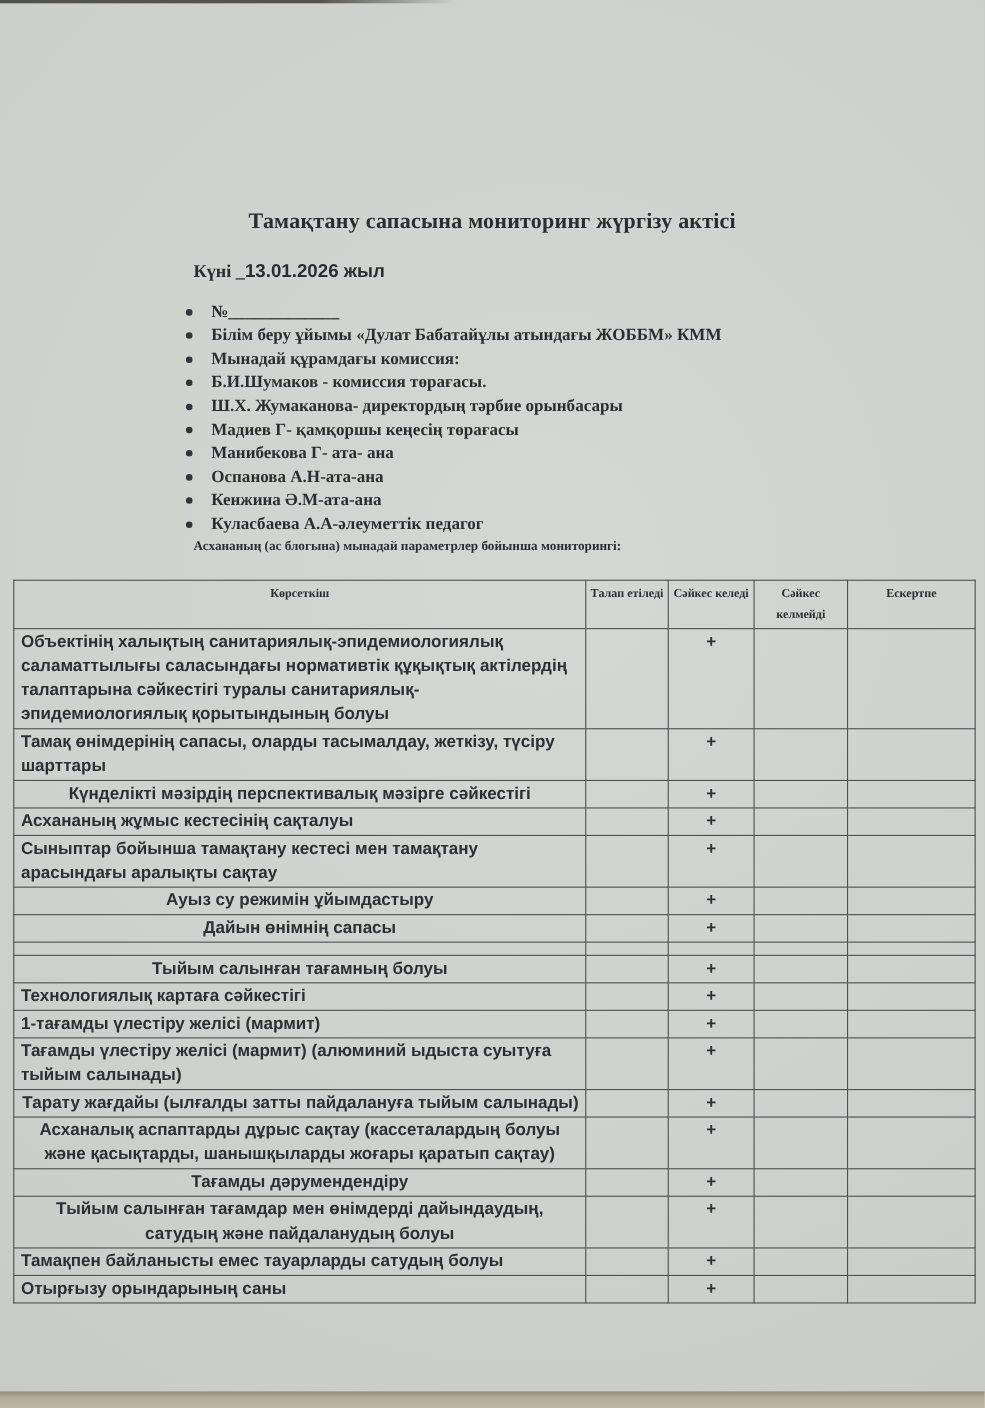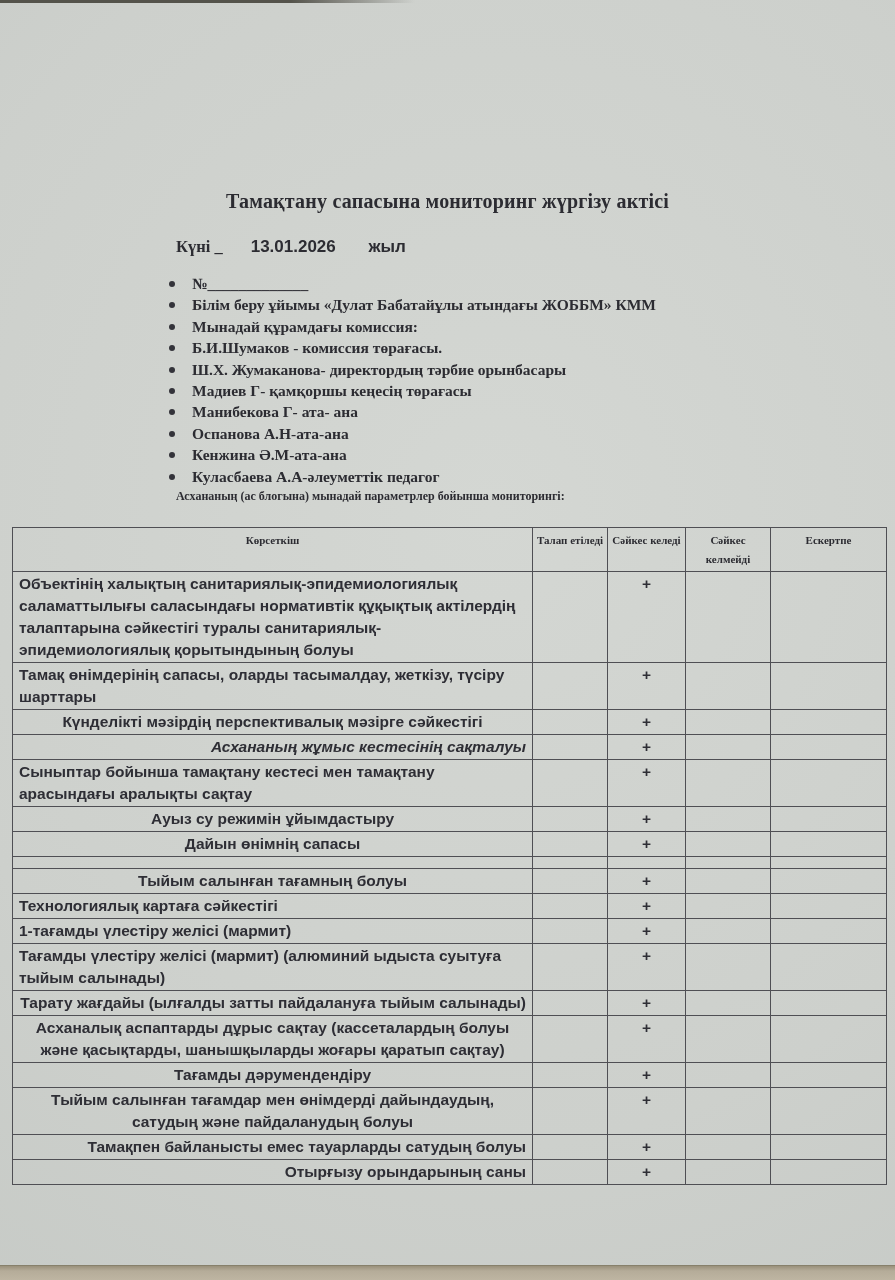--- a/index.html
+++ b/index.html
@@ -25,21 +25,21 @@
   .ink{color:#2f2f34;}
   .doc-title{
     position:absolute;top:190px;left:0;right:0;
     text-align:center;font-weight:bold;font-size:20px;letter-spacing:.2px;
     color:#2c2c32;
   }
   .date-line{
     position:absolute;top:237px;left:176px;
     font-size:16.5px;font-weight:bold;color:#2c2c32;
   }
-  .date-line .num{font-family:"Liberation Sans",sans-serif;font-size:17px;margin-left:28px;}
+  .date-line .num{font-family:"Liberation Sans",sans-serif;font-size:17px;}
   .bullet-list{
     position:absolute;top:257px;left:151px;width:680px;
     list-style:none;margin:16px;padding:0;
   }
   .bullet-list li{
     position:relative;padding-left:25px;
     font-size:15.5px;font-weight:bold;line-height:21.4px;color:#2c2c32;
     white-space:nowrap;
   }
   .bullet-list li::before{
@@ -134,21 +134,21 @@
           <td class="mark"></td>
         </tr>
         <tr>
           <td style="text-align: center;">Күнделікті мәзірдің перспективалық мәзірге сәйкестігі</td>
           <td class="mark"></td>
           <td class="mark">+</td>
           <td class="mark"></td>
           <td class="mark"></td>
         </tr>
         <tr>
-          <td style="text-align: right; font-style: italic;">Асхананың жұмыс кестесінің сақталуы</td>
+          <td style="text-align: left;">Асхананың жұмыс кестесінің сақталуы</td>
           <td class="mark"></td>
           <td class="mark">+</td>
           <td class="mark"></td>
           <td class="mark"></td>
         </tr>
         <tr>
           <td style="text-align: left;">Сыныптар бойынша тамақтану кестесі мен тамақтану арасындағы аралықты сақтау</td>
           <td class="mark"></td>
           <td class="mark">+</td>
           <td class="mark"></td>
@@ -225,28 +225,28 @@
           <td class="mark"></td>
         </tr>
         <tr>
           <td style="text-align: center;">Тыйым салынған тағамдар мен өнімдерді дайындаудың, сатудың және пайдаланудың болуы</td>
           <td class="mark"></td>
           <td class="mark">+</td>
           <td class="mark"></td>
           <td class="mark"></td>
         </tr>
         <tr>
-          <td style="text-align: right;">Тамақпен байланысты емес тауарларды сатудың болуы</td>
-          <td class="mark"></td>
-          <td class="mark">+</td>
-          <td class="mark"></td>
-          <td class="mark"></td>
-        </tr>
-        <tr>
-          <td style="text-align: right;">Отырғызу орындарының саны</td>
+          <td style="text-align: left;">Тамақпен байланысты емес тауарларды сатудың болуы</td>
+          <td class="mark"></td>
+          <td class="mark">+</td>
+          <td class="mark"></td>
+          <td class="mark"></td>
+        </tr>
+        <tr>
+          <td style="text-align: left;">Отырғызу орындарының саны</td>
           <td class="mark"></td>
           <td class="mark">+</td>
           <td class="mark"></td>
           <td class="mark"></td>
         </tr>
       </tbody>
   </table>
 
   <div class="bottom-band"></div>
 </div>

